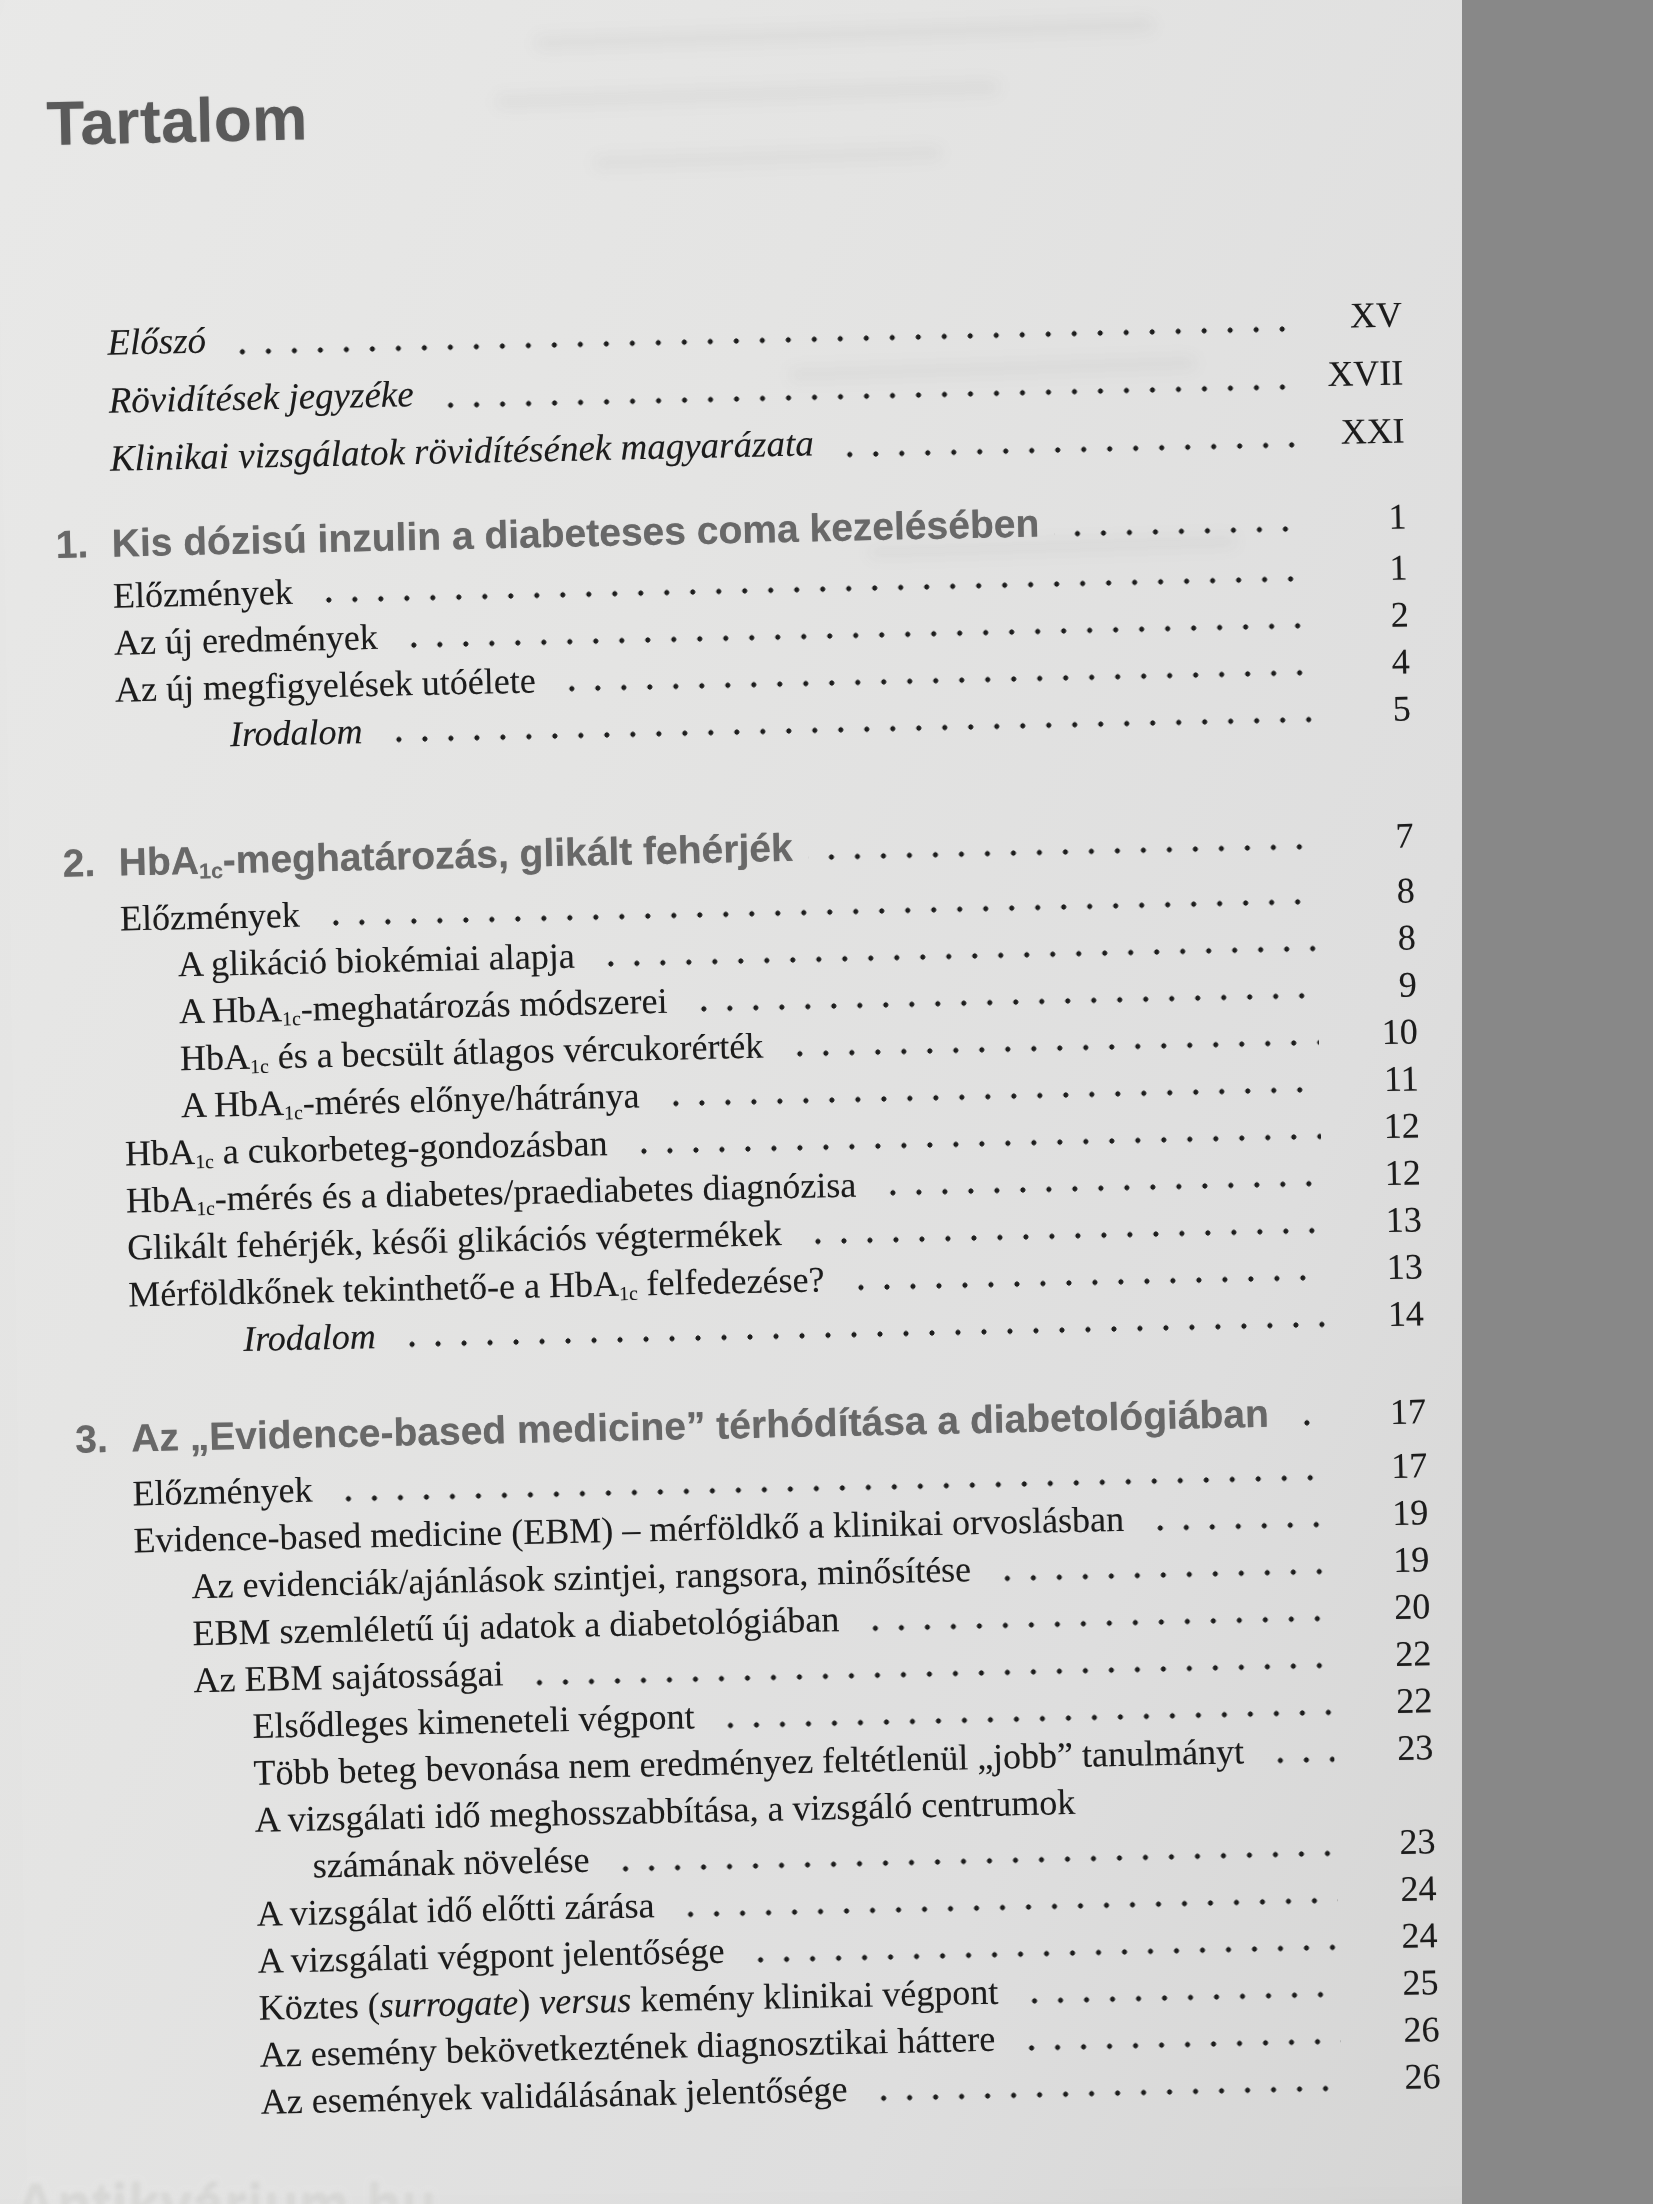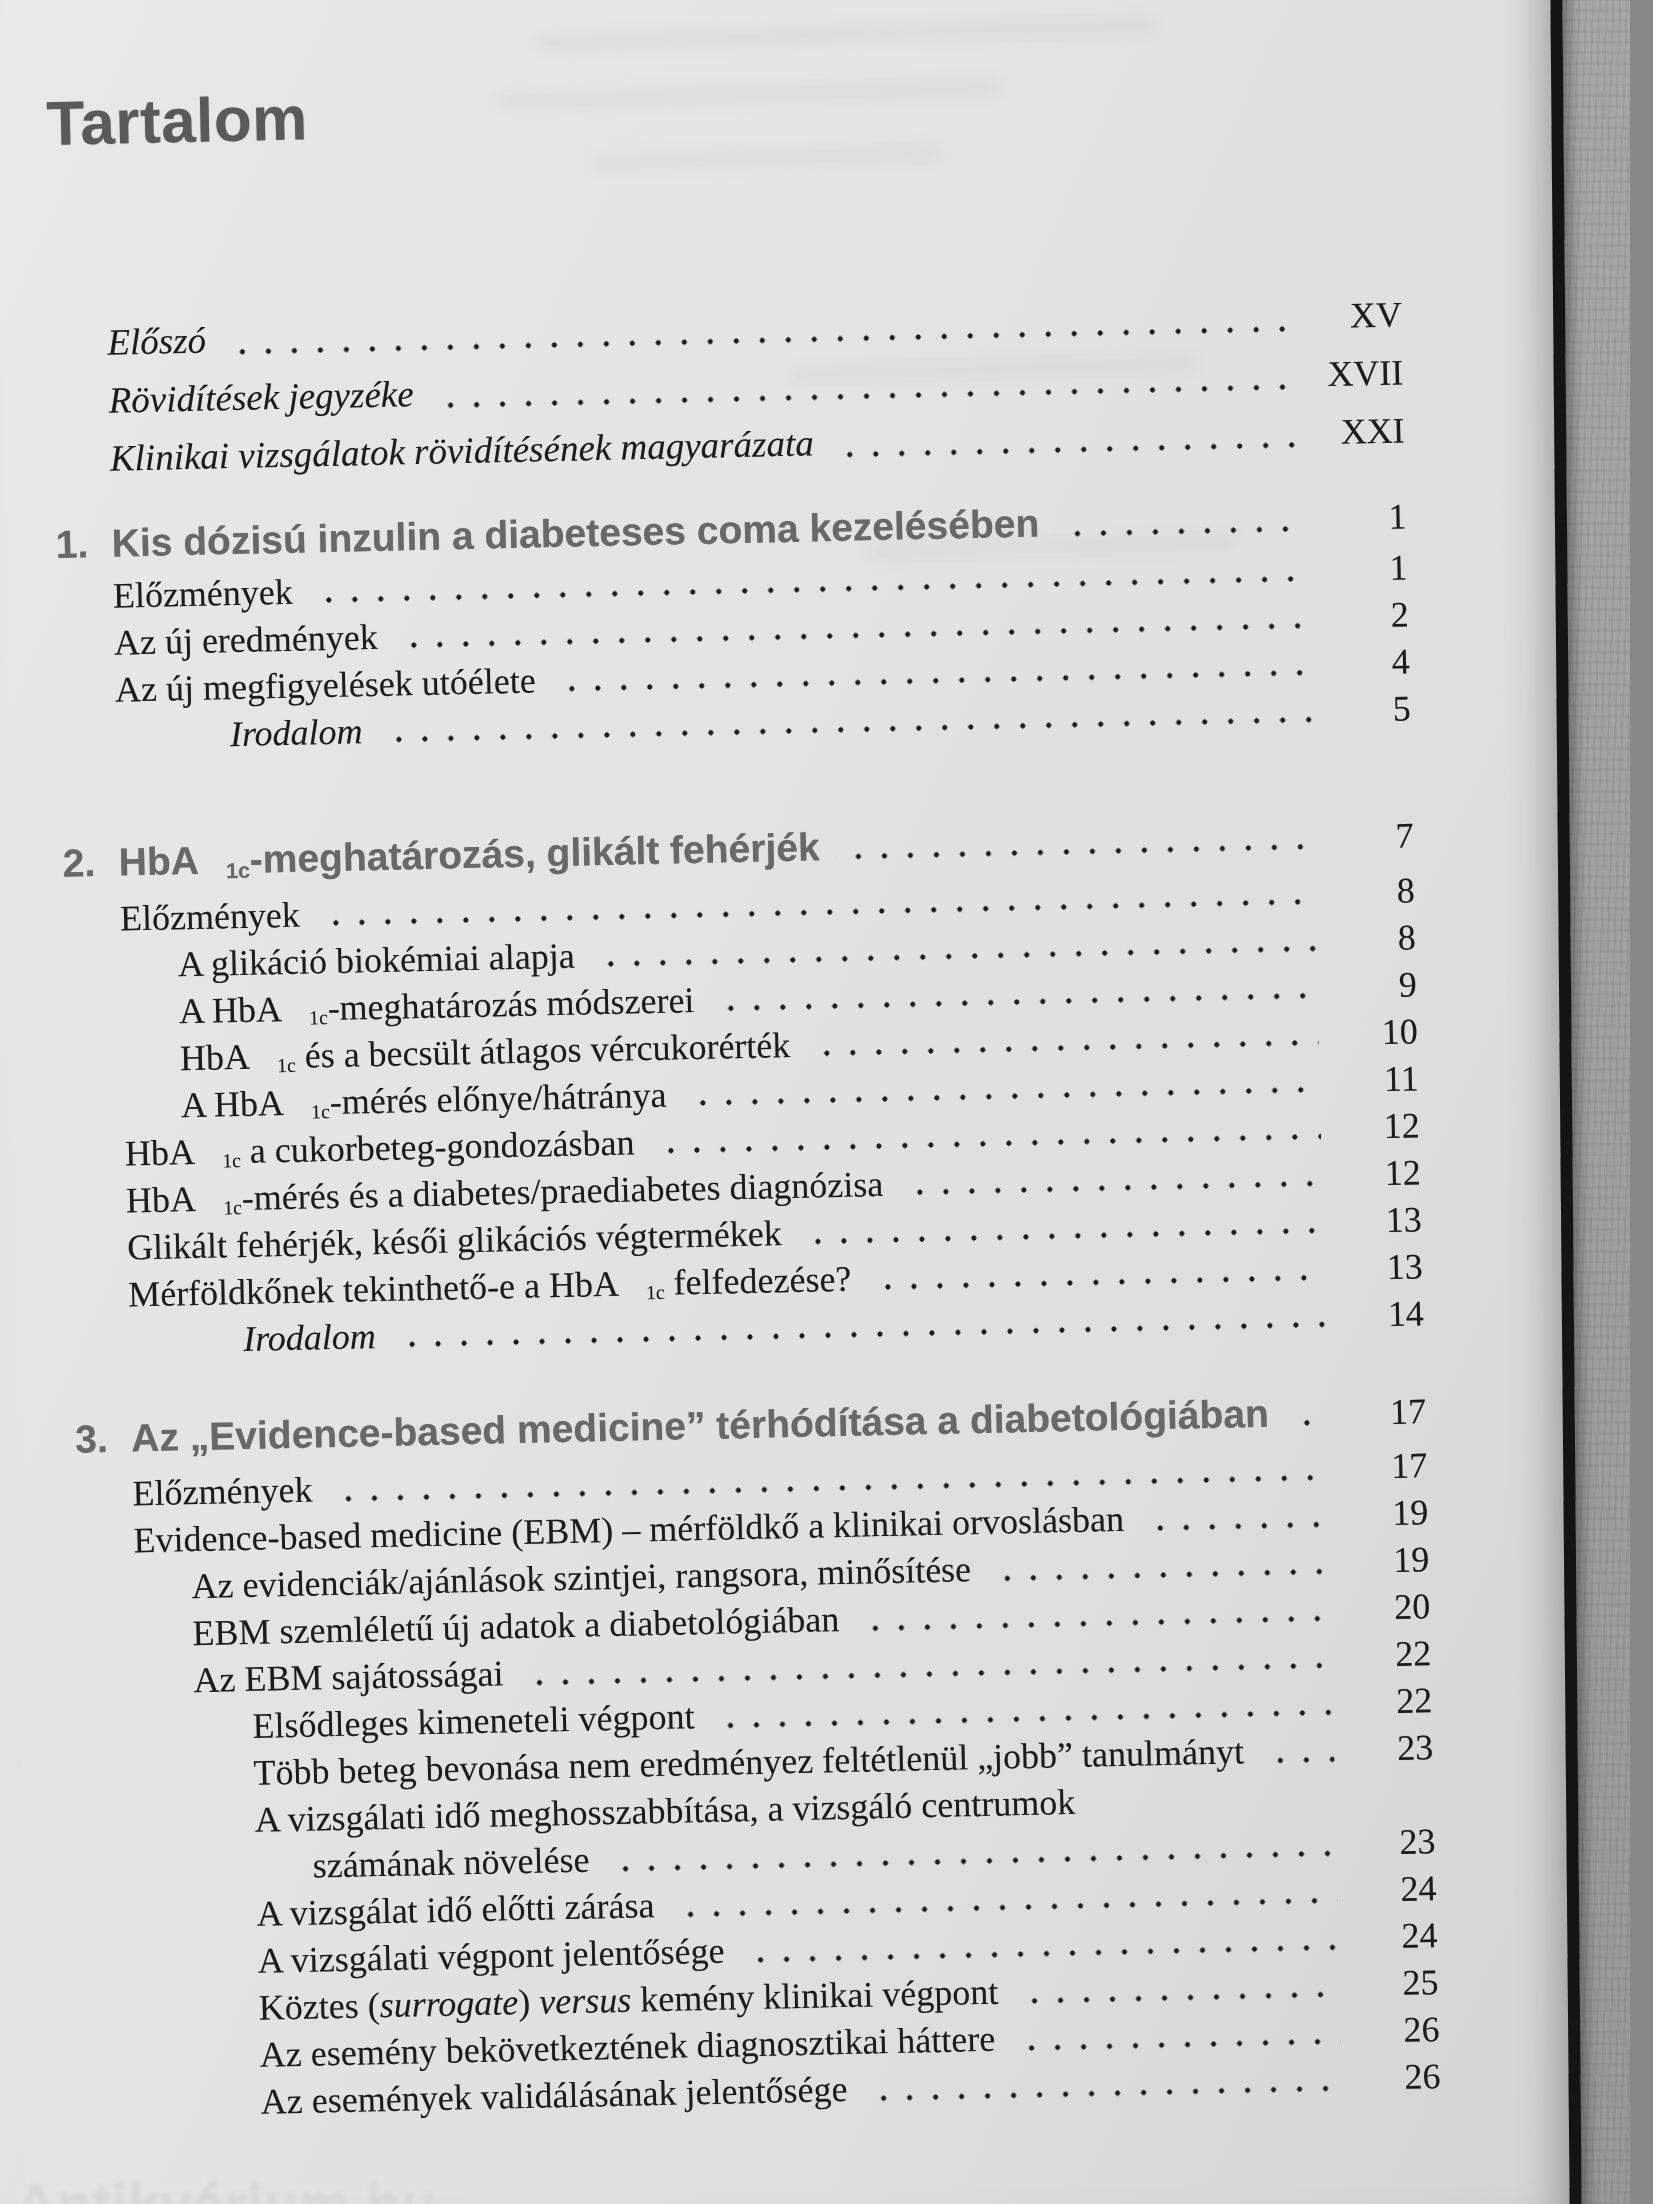--- a/index.html
+++ b/index.html
@@ -5,21 +5,21 @@
   :root{
     --paper:#e3e3e2;
     --heading:#686868;
     --ink:#1c1c1c;
     --edge:#141414;
     --fabric:#a0a09e;
   }
   *{margin:0;padding:0;box-sizing:border-box;}
   html,body{width:1654px;height:2205px;overflow:hidden;background:#888;}
   .scene{
-    position:relative;width:1630px;height:2205px;overflow:hidden;
+    position:relative;width:1462px;height:2205px;overflow:hidden;
     background:
       repeating-linear-gradient(92deg, rgba(0,0,0,0.055) 0 1.9px, rgba(0,0,0,0) 1.9px 6.8px),
       repeating-linear-gradient(87deg, rgba(255,255,255,0.05) 0 1px, rgba(255,255,255,0) 1px 5.8px),
       repeating-linear-gradient(0deg, rgba(0,0,0,0.035) 0 2.9px, rgba(0,0,0,0) 2.9px 10.7px),
       linear-gradient(180deg,#a6a6a4 0%, #9e9e9c 55%, #979795 100%);
   }
   .paper{
     position:absolute;left:-78px;top:-78px;width:1650px;height:2360px;
     transform:rotate(-0.5deg);transform-origin:50% 50%;
     background:linear-gradient(115deg,#e9e9e8 0%, #e4e4e3 38%, #dedede 72%, #d3d3d2 100%);
@@ -69,21 +69,21 @@
   
   .entries .row{height:47px;line-height:47px;font-size:36px;
     font-family:"Liberation Serif",serif;}
   .entries .dots{background-position:7.8px calc(100% - 10.7px);}
   .it .lbl{font-style:italic;}
   .ind0{margin-left:56px;}
   .ind1{margin-left:113px;}
   .ind2{margin-left:171px;}
   .ind3{margin-left:170px;}
   .ind4{margin-left:228px;}
-  sub{font-size:0.55em;line-height:0;vertical-align:-0.22em;margin-left:27px;}
+  sub{font-size:0.55em;line-height:0;vertical-align:-0.22em;}
   
   #chapters .chapter:nth-child(1){margin-top:29px;}
   #chapters .chapter:nth-child(1) .entries{margin-top:1.9px;}
   #chapters .chapter:nth-child(2){margin-top:75px;}
   #chapters .chapter:nth-child(2) .entries{margin-top:5.8px;}
   #chapters .chapter:nth-child(3){margin-top:46px;}
   #chapters .chapter:nth-child(3) .entries{margin-top:5.8px;}
   .content, .content .row{text-shadow:0 0 0.7px rgba(20,20,20,0.35);}
   h1.title{text-shadow:0 0 1.2px rgba(90,90,90,0.45);}
   

